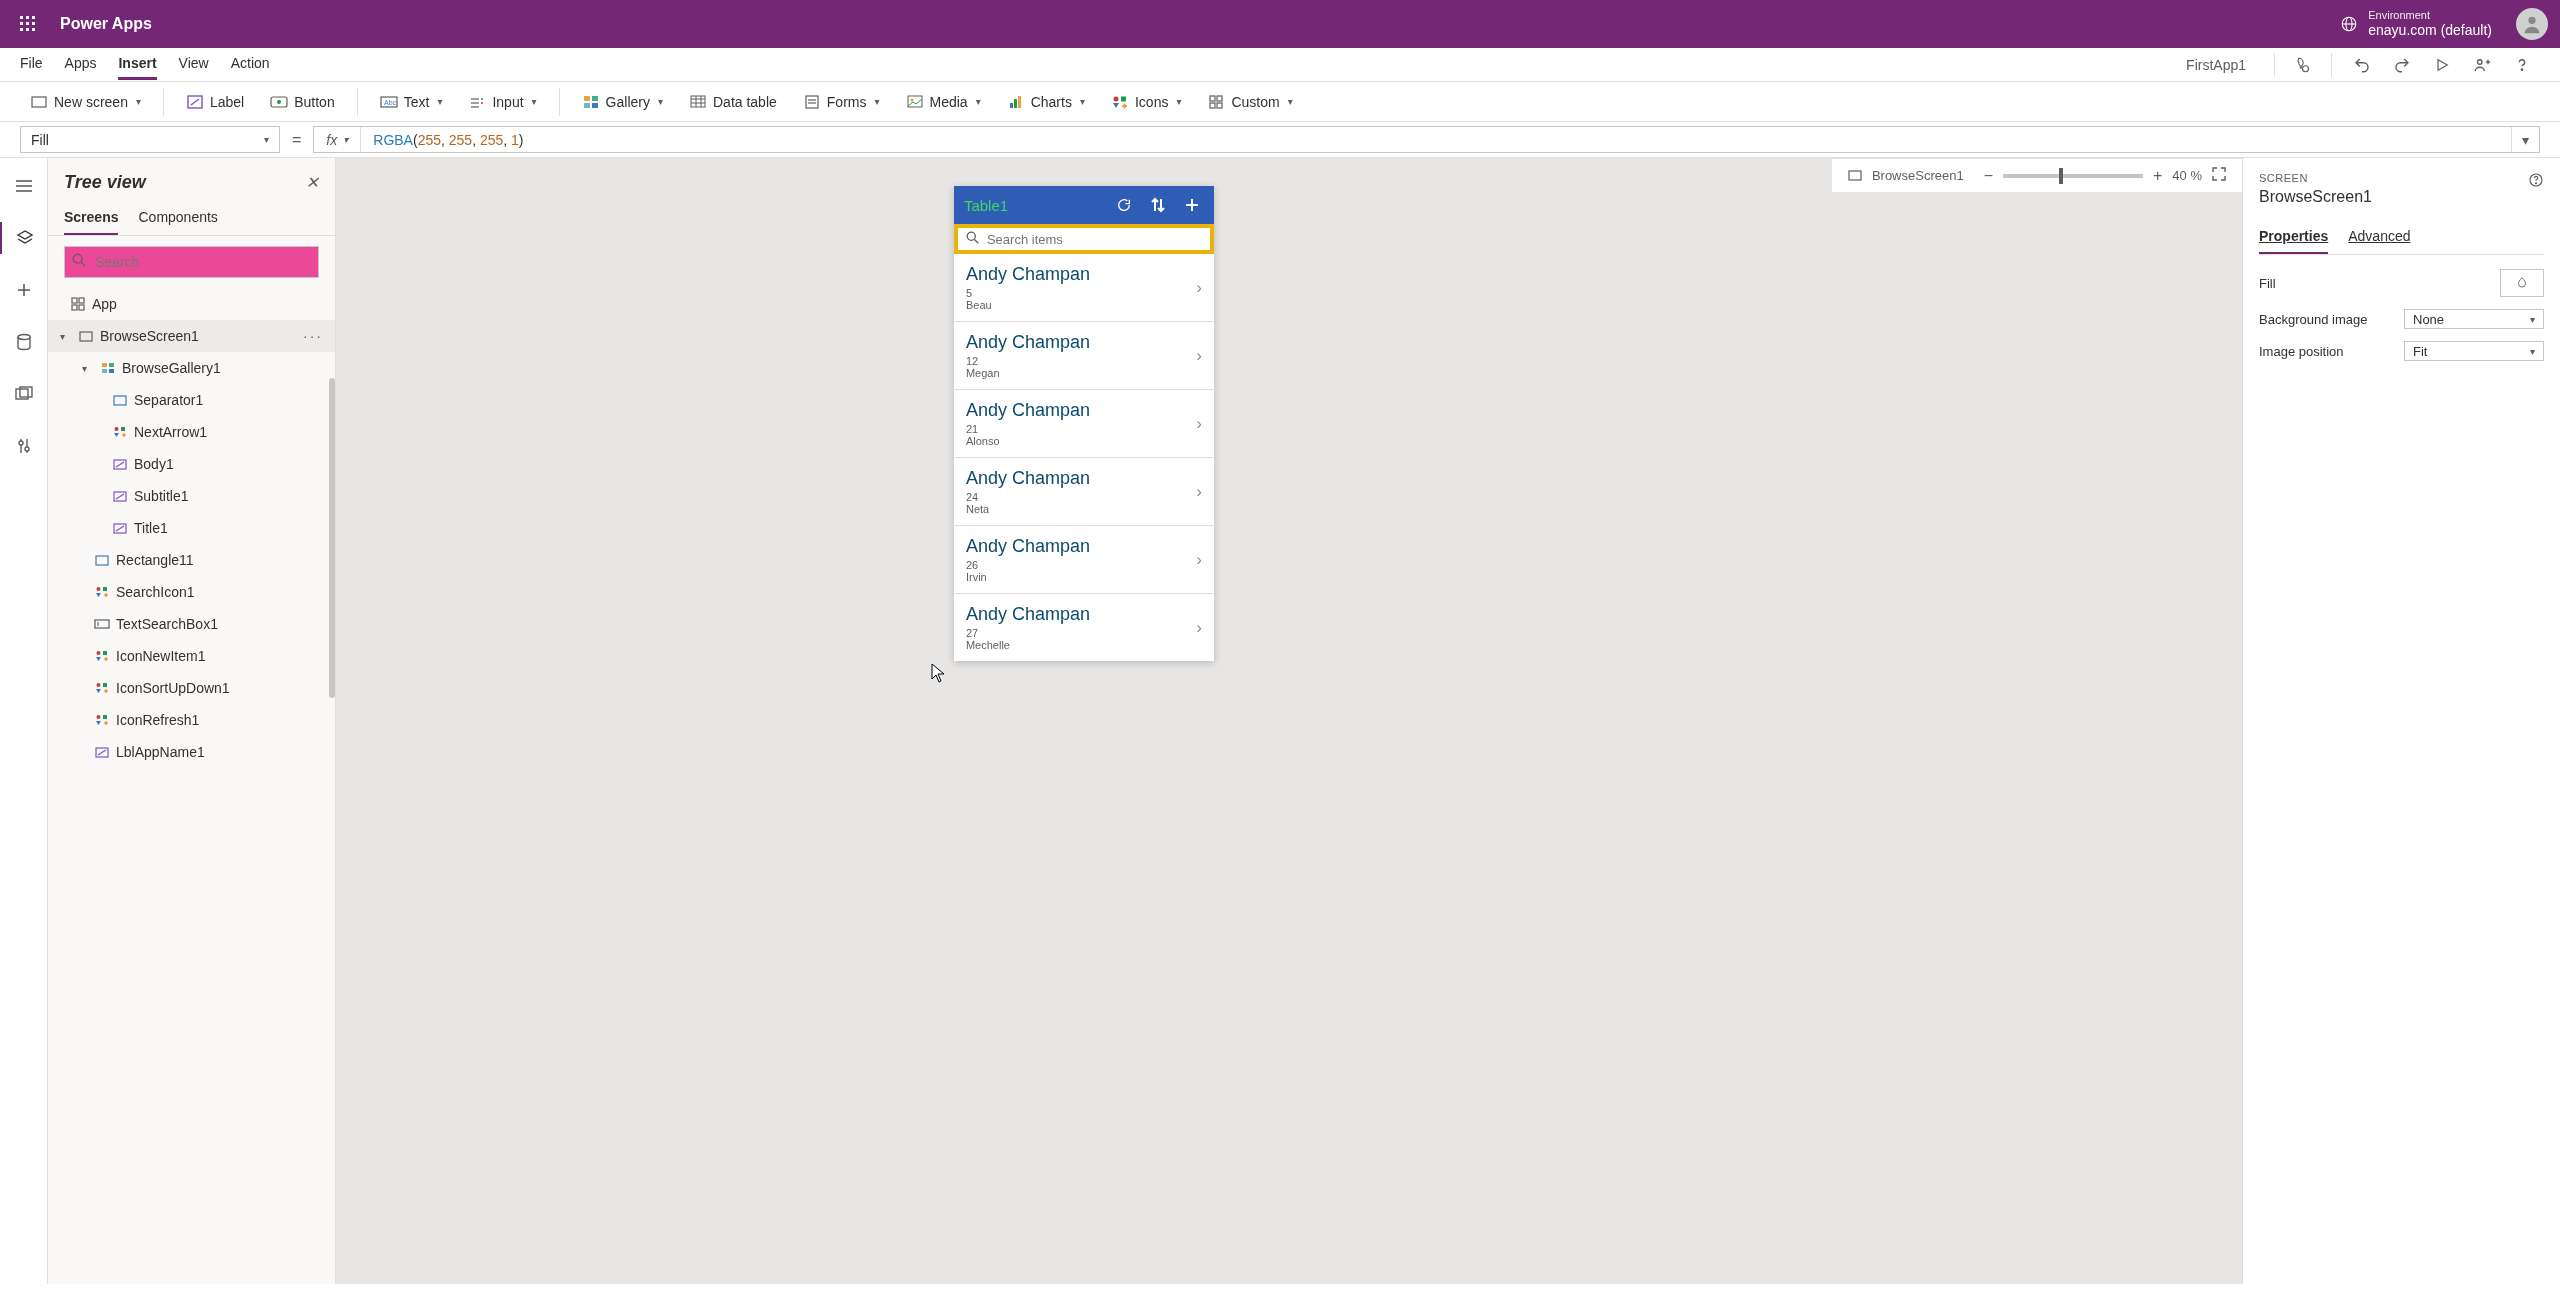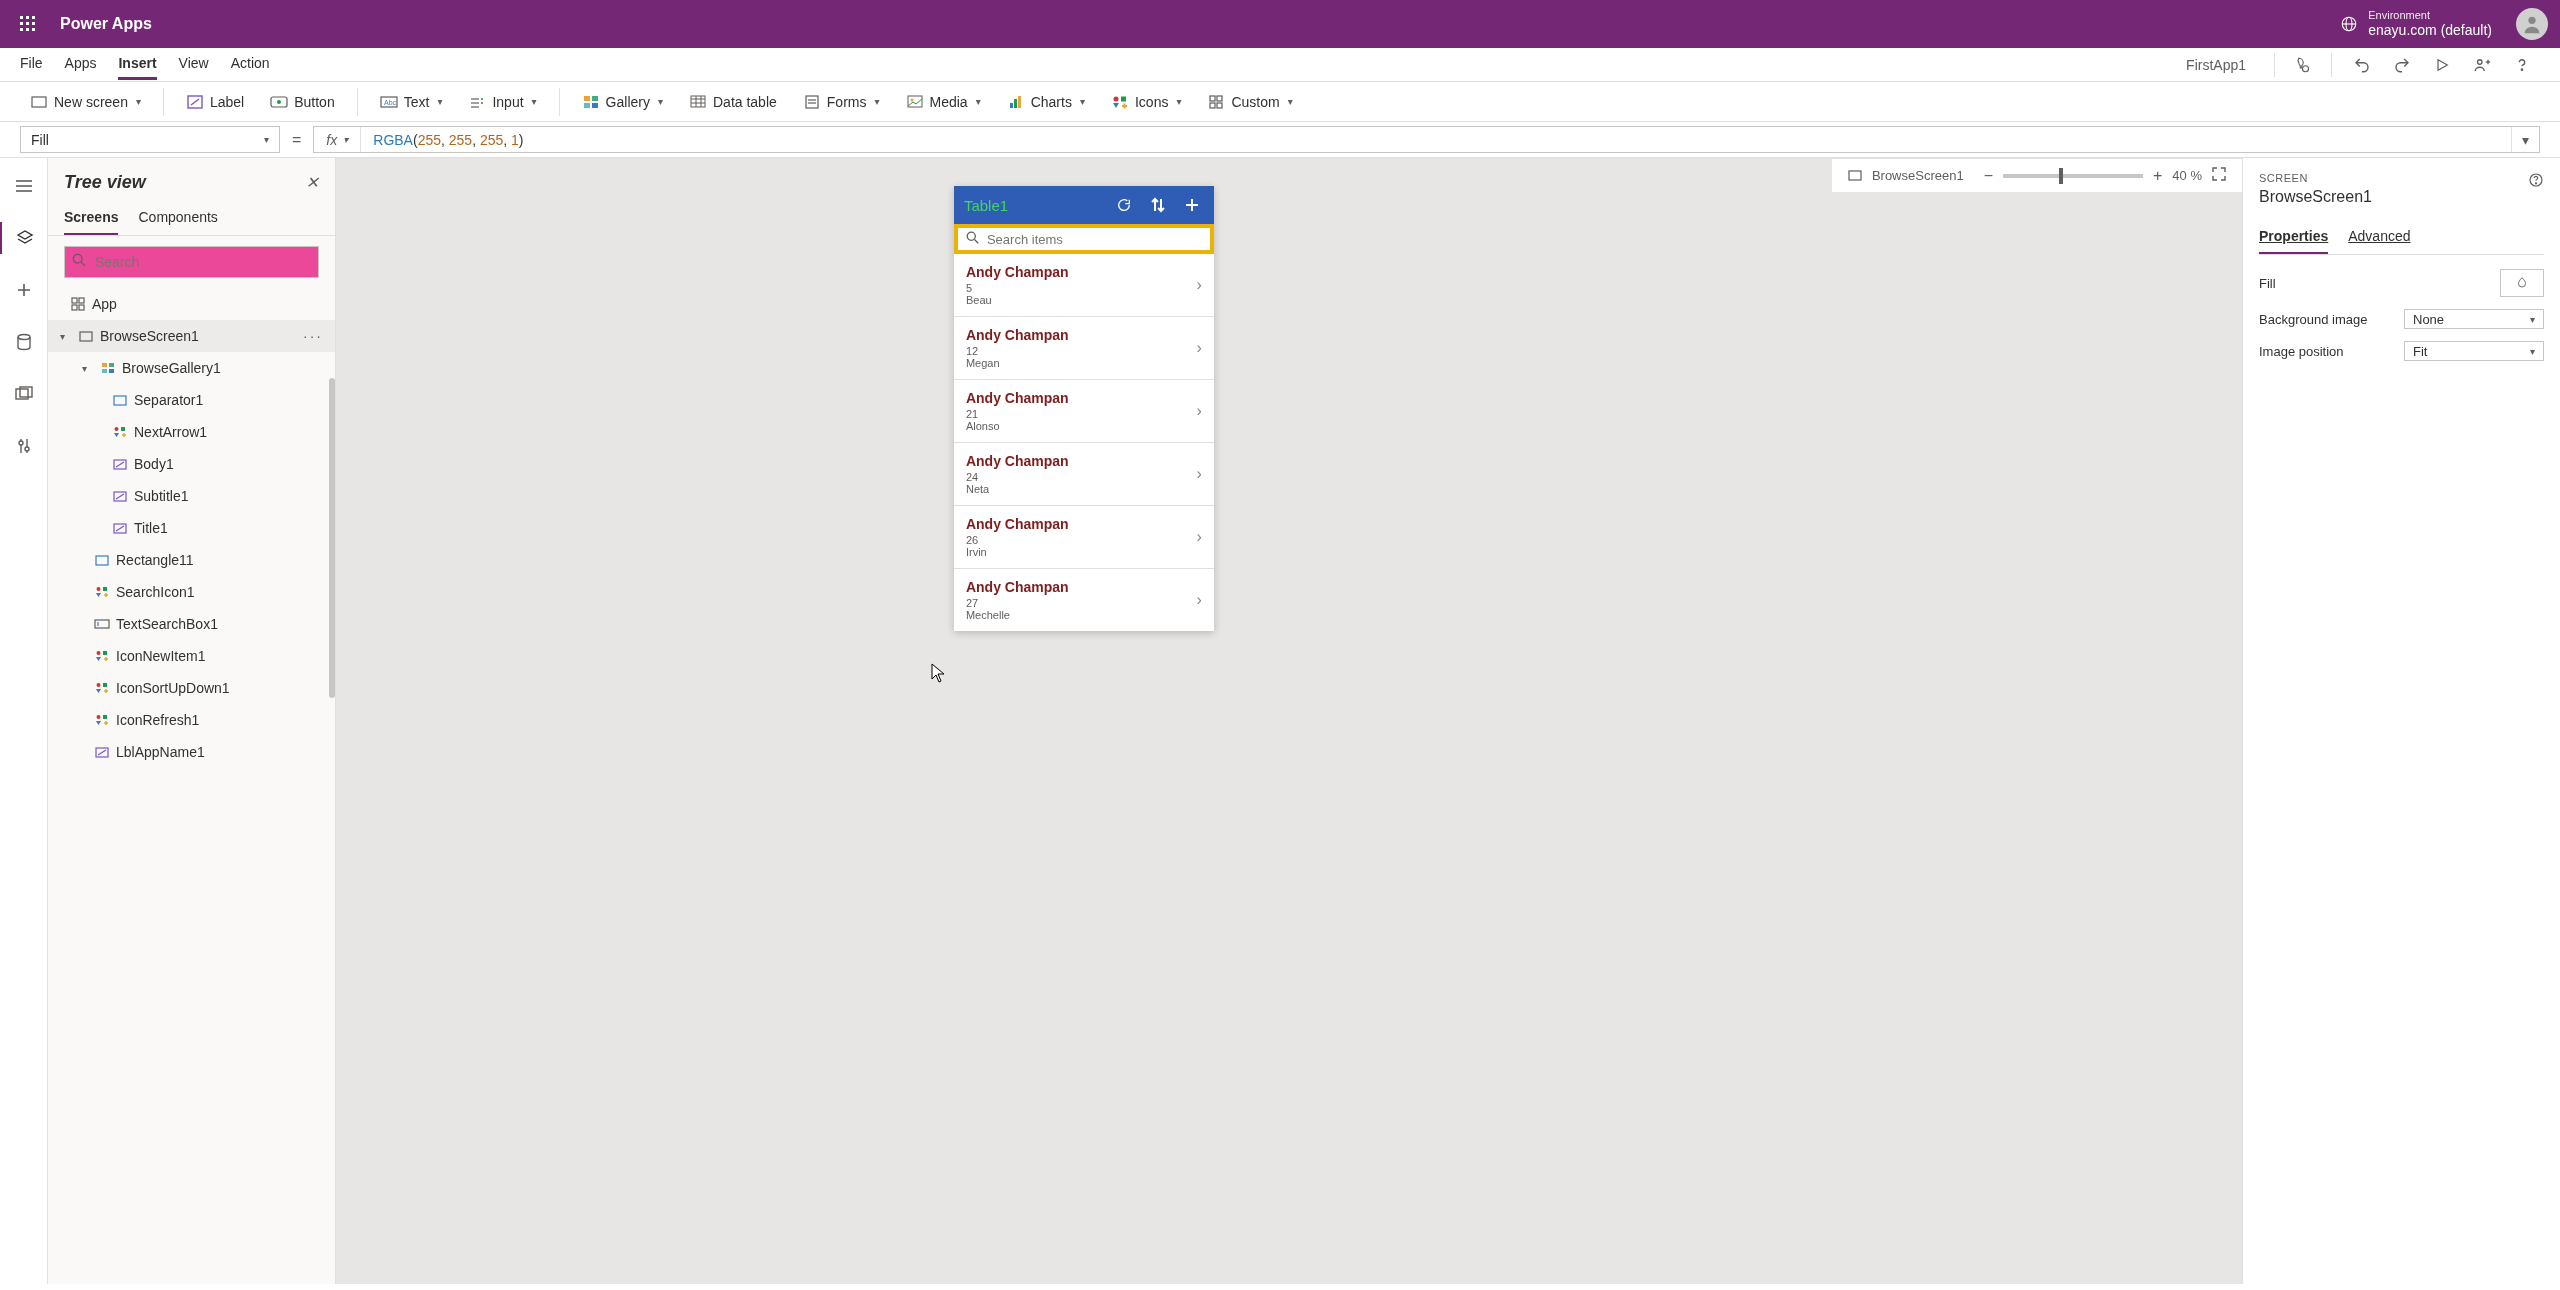--- a/index.html
+++ b/index.html
@@ -83,21 +83,21 @@
 .phone-preview { width: 260px; background: #fff; box-shadow: 0 2px 8px rgba(0,0,0,0.2); display: flex; flex-direction: column; }
 .phone-header { background: #2f5cb5; height: 38px; display: flex; align-items: center; padding: 0 10px; gap: 10px; }
 .phone-title { color: #3fd85f; font-size: 15px; flex: 1; }
 .phone-header-icon { color: #fff; width: 24px; height: 24px; display: flex; align-items: center; justify-content: center; cursor: pointer; }
 .phone-searchbar { border: 4px solid #eab308; margin: 0; height: 30px; display: flex; align-items: center; padding: 0 8px; gap: 8px; }
 .phone-searchbar input { border: none; outline: none; flex: 1; font-size: 13px; background: transparent; }
 .phone-searchbar .sglyph { color: #605e5c; }
 .phone-list {}
 .phone-item { border-bottom: 1px solid #e1dfdd; padding: 10px 12px; display: flex; align-items: center; justify-content: space-between; cursor: pointer; }
 .phone-item:last-child { border-bottom: none; }
-.phone-item-text .p-title { font-size: 14px; font-weight: 700; color: #7f1d1d; }
+.phone-item-text .p-title { font-size: 18px; font-weight: 400; color: #0c4a6e; }
 .phone-item-text .p-sub { font-size: 11px; color: #605e5c; margin-top: 2px; }
 .phone-item-text .p-body { font-size: 11px; color: #605e5c; }
 .phone-item-arrow { color: #888; font-size: 16px; }
 
 
 .canvas-footer { height: 34px; background: #fff; border-top: 1px solid #e1dfdd; display: flex; align-items: center; padding: 0 16px; gap: 10px; font-size: 13px; color: #605e5c;}
 .canvas-footer-spacer { flex: 1; }
 .zoom-ctrl { display: flex; align-items: center; gap: 10px; }
 .zoom-slider { width: 140px; height: 4px; background: #c8c6c4; position: relative; }
 .zoom-slider-thumb { width: 4px; height: 16px; background: #605e5c; position: absolute; top: -6px; left: 40%; }

